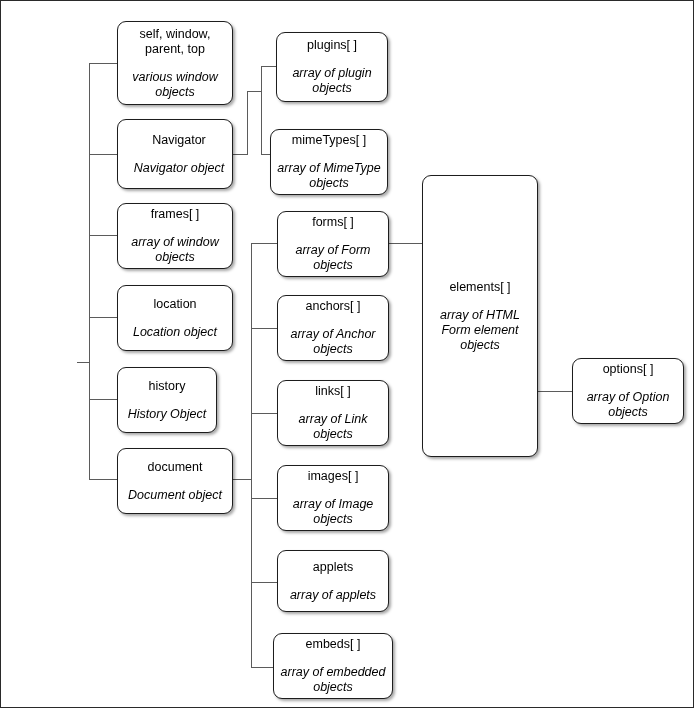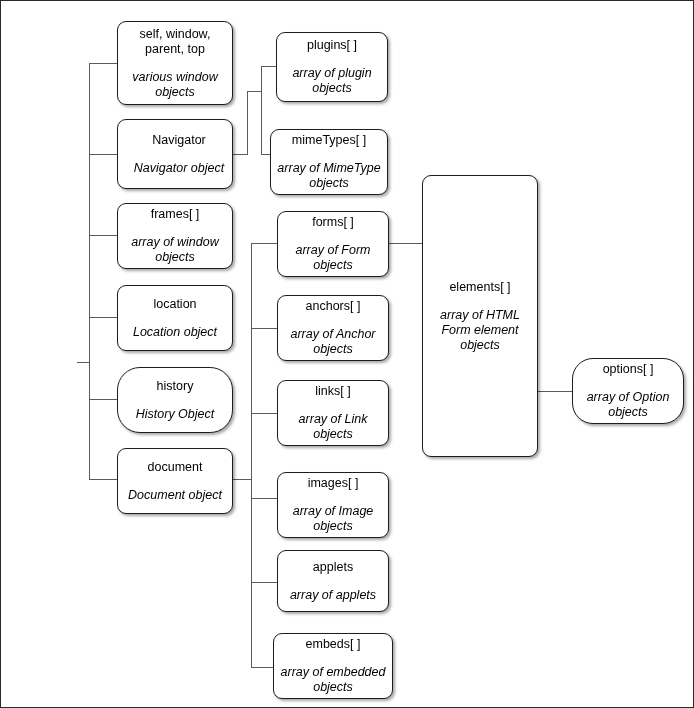--- a/index.html
+++ b/index.html
@@ -112,21 +112,21 @@
     <div class="title">frames[ ]</div>
     <div class="desc">array of window
 objects</div>
   </div>
 
   <div class="node tight" style="left:116px; top:284px; width:116px; height:66px;">
     <div class="title">location</div>
     <div class="desc">Location object</div>
   </div>
 
-  <div class="node tight" style="left:116px; top:366px; width:116px; height:66px;border-radius:23px;">
+  <div class="node tight" style="left:116px; top:366px; width:100px; height:66px;">
     <div class="title">history</div>
     <div class="desc">History Object</div>
   </div>
 
   <div class="node tight" style="left:116px; top:447px; width:116px; height:66px;">
     <div class="title">document</div>
     <div class="desc">Document object</div>
   </div>
 
   <div class="node" style="left:275px; top:31px; width:112px; height:70px;">
@@ -152,21 +152,21 @@
     <div class="desc">array of Anchor
 objects</div>
   </div>
 
   <div class="node" style="left:276px; top:379px; width:112px; height:66px;">
     <div class="title">links[ ]</div>
     <div class="desc">array of Link
 objects</div>
   </div>
 
-  <div class="node" style="left:276px; top:464px; width:112px; height:66px;margin-top:7px;">
+  <div class="node" style="left:276px; top:464px; width:112px; height:66px;">
     <div class="title">images[ ]</div>
     <div class="desc">array of Image
 objects</div>
   </div>
 
   <div class="node tight" style="left:276px; top:549px; width:112px; height:62px;">
     <div class="title">applets</div>
     <div class="desc">array of applets</div>
   </div>
 
@@ -176,19 +176,19 @@
 objects</div>
   </div>
 
   <div class="node" style="left:421px; top:174px; width:116px; height:282px;justify-content:center;">
     <div class="title">elements[ ]</div>
     <div class="desc">array of HTML
 Form element
 objects</div>
   </div>
 
-  <div class="node" style="left:571px; top:357px; width:112px; height:66px;border-radius:21px;">
+  <div class="node" style="left:571px; top:357px; width:112px; height:66px;">
     <div class="title">options[ ]</div>
     <div class="desc">array of Option
 objects</div>
   </div>
 
 </div>
 
 </body></html>

